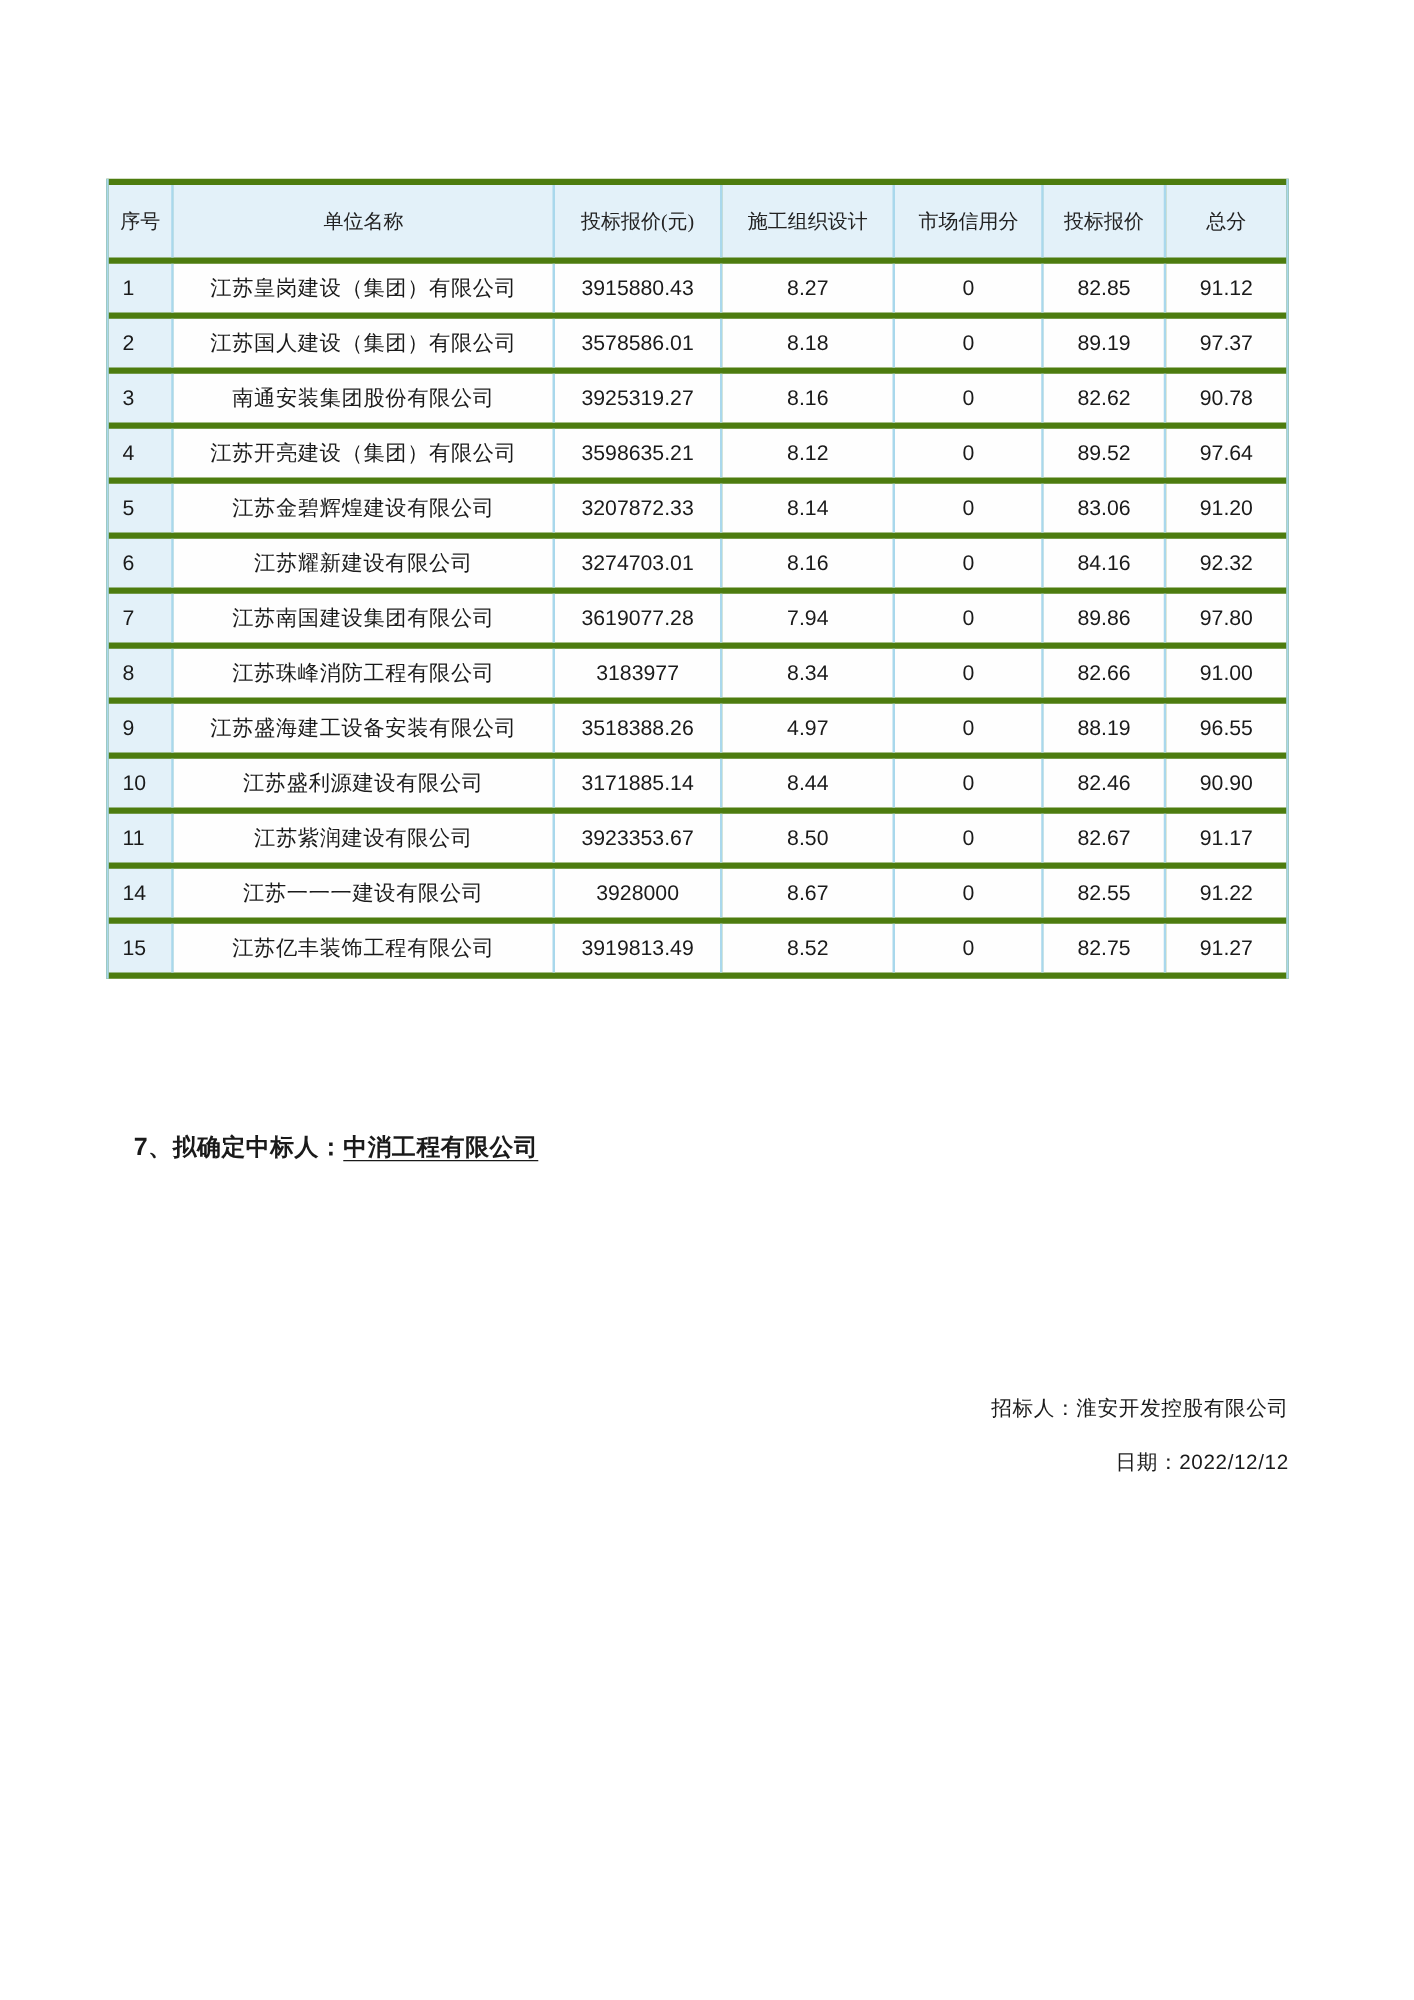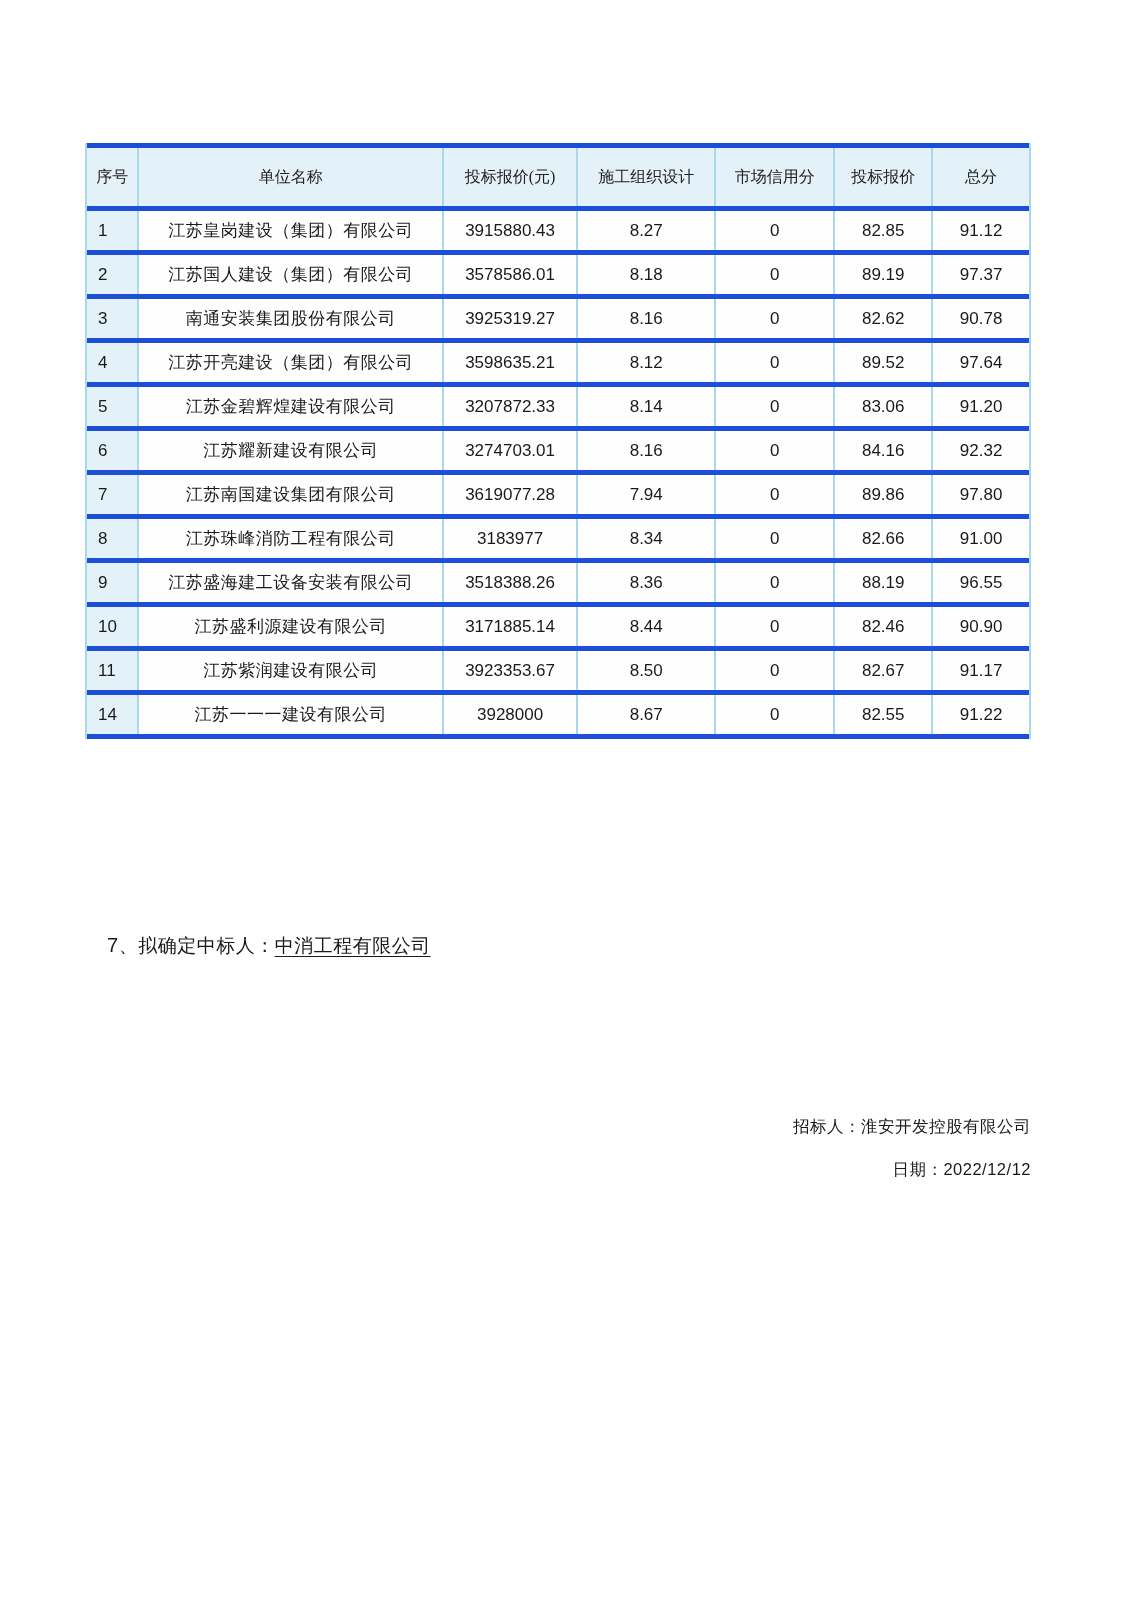--- a/index.html
+++ b/index.html
@@ -22,21 +22,21 @@
     position: absolute;
     left: 85px;
     top: 143px;
     width: 946px;
   }
   table.score-table {
     width: 946px;
     table-layout: fixed;
     border-collapse: separate;
     border-spacing: 0 5px;
-    background: #1d4ed8;
+    background: #4d7c0f;
     border-left: 2px solid #a9d8ec;
     border-right: 2px solid #a9d8ec;
   }
   table.score-table th,
   table.score-table td {
     border-right: 2px solid #a9d8ec;
     vertical-align: middle;
     text-align: center;
     padding: 0 4px;
     overflow: hidden;
@@ -71,23 +71,22 @@
     font-size: 17px;
     letter-spacing: 0.5px;
   }
 
   
   .section7 {
     position: absolute;
     left: 107px;
     top: 905px;
     font-size: 19px;
-    font-weight: normal;
+    font-weight: bold;
     letter-spacing: 0.5px;
-    margin-top: 28px;
   }
   .section7 .sec-num {
     font-family: "Liberation Sans", "DejaVu Sans", sans-serif;
     font-size: 20px;
   }
   .section7 .winner {
     text-decoration: underline;
     text-underline-offset: 4px;
   }
 
@@ -224,21 +223,21 @@
             <td class="num">3183977</td>
             <td class="num">8.34</td>
             <td class="num">0</td>
             <td class="num">82.66</td>
             <td class="num">91.00</td>
           </tr>
           <tr>
             <td class="idx num">9</td>
             <td class="name">江苏盛海建工设备安装有限公司</td>
             <td class="num">3518388.26</td>
-            <td class="num">8.36</td>
+            <td class="num">4.97</td>
             <td class="num">0</td>
             <td class="num">88.19</td>
             <td class="num">96.55</td>
           </tr>
           <tr>
             <td class="idx num">10</td>
             <td class="name">江苏盛利源建设有限公司</td>
             <td class="num">3171885.14</td>
             <td class="num">8.44</td>
             <td class="num">0</td>
@@ -255,20 +254,29 @@
             <td class="num">91.17</td>
           </tr>
           <tr>
             <td class="idx num">14</td>
             <td class="name">江苏一一一建设有限公司</td>
             <td class="num">3928000</td>
             <td class="num">8.67</td>
             <td class="num">0</td>
             <td class="num">82.55</td>
             <td class="num">91.22</td>
+          </tr>
+          <tr>
+            <td class="idx num">15</td>
+            <td class="name">江苏亿丰装饰工程有限公司</td>
+            <td class="num">3919813.49</td>
+            <td class="num">8.52</td>
+            <td class="num">0</td>
+            <td class="num">82.75</td>
+            <td class="num">91.27</td>
           </tr>
         </tbody>
     </table>
   </div>
 
   <div class="section7">
     <span class="sec-num">7</span><span>、拟确定中标人：</span><span class="winner">中消工程有限公司</span>
   </div>
 
 

